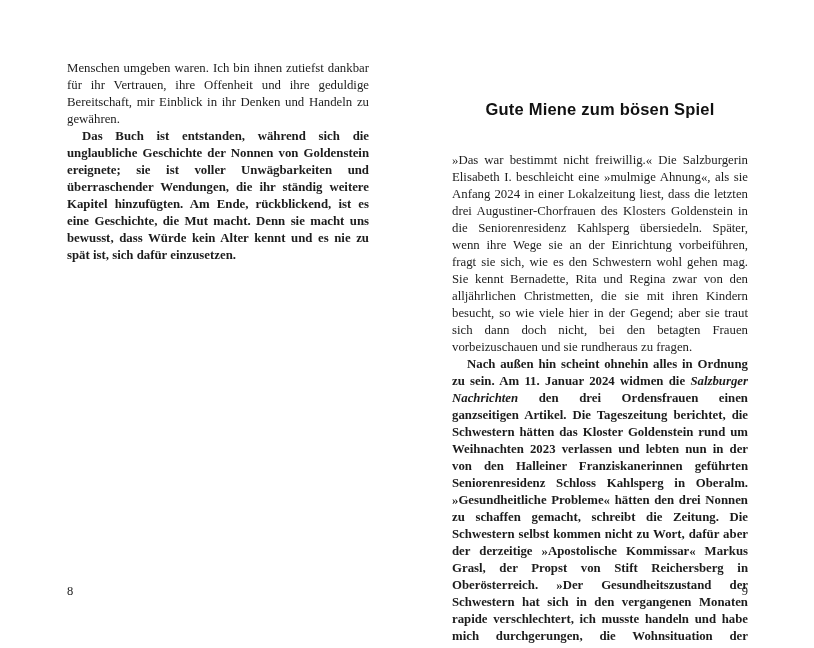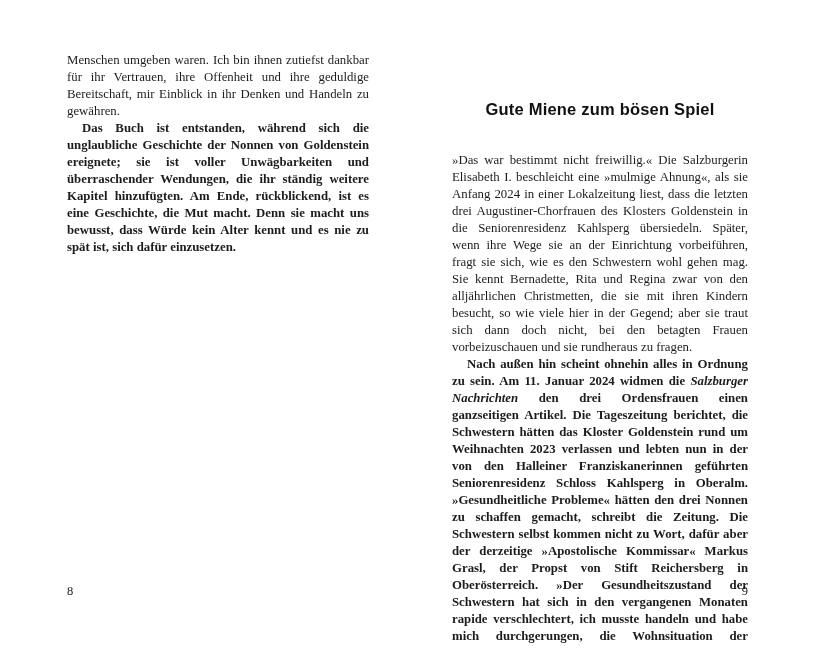--- a/index.html
+++ b/index.html
@@ -10,21 +10,21 @@
     overflow: hidden;
   }
   body {
     position: relative;
     font-family: "Liberation Serif", serif;
     color: #1c1c1c;
   }
   .book-spread { position: absolute; inset: 0; background: #ffffff; }
 
   .text-column { position: absolute; }
-  .left-column  { left: 67px;  top: 52px;  width: 302px; }
+  .left-column  { left: 67px;  top: 60px;  width: 302px; }
   .right-column { left: 452px; top: 100px; width: 296px; }
 
   .page-body p {
     font-size: 12.8px;
     line-height: 17px;
     text-align: justify;
     hyphens: auto;
     -webkit-hyphens: auto;
   }
   .page-body p.indent { text-indent: 15px; font-weight: bold; }

